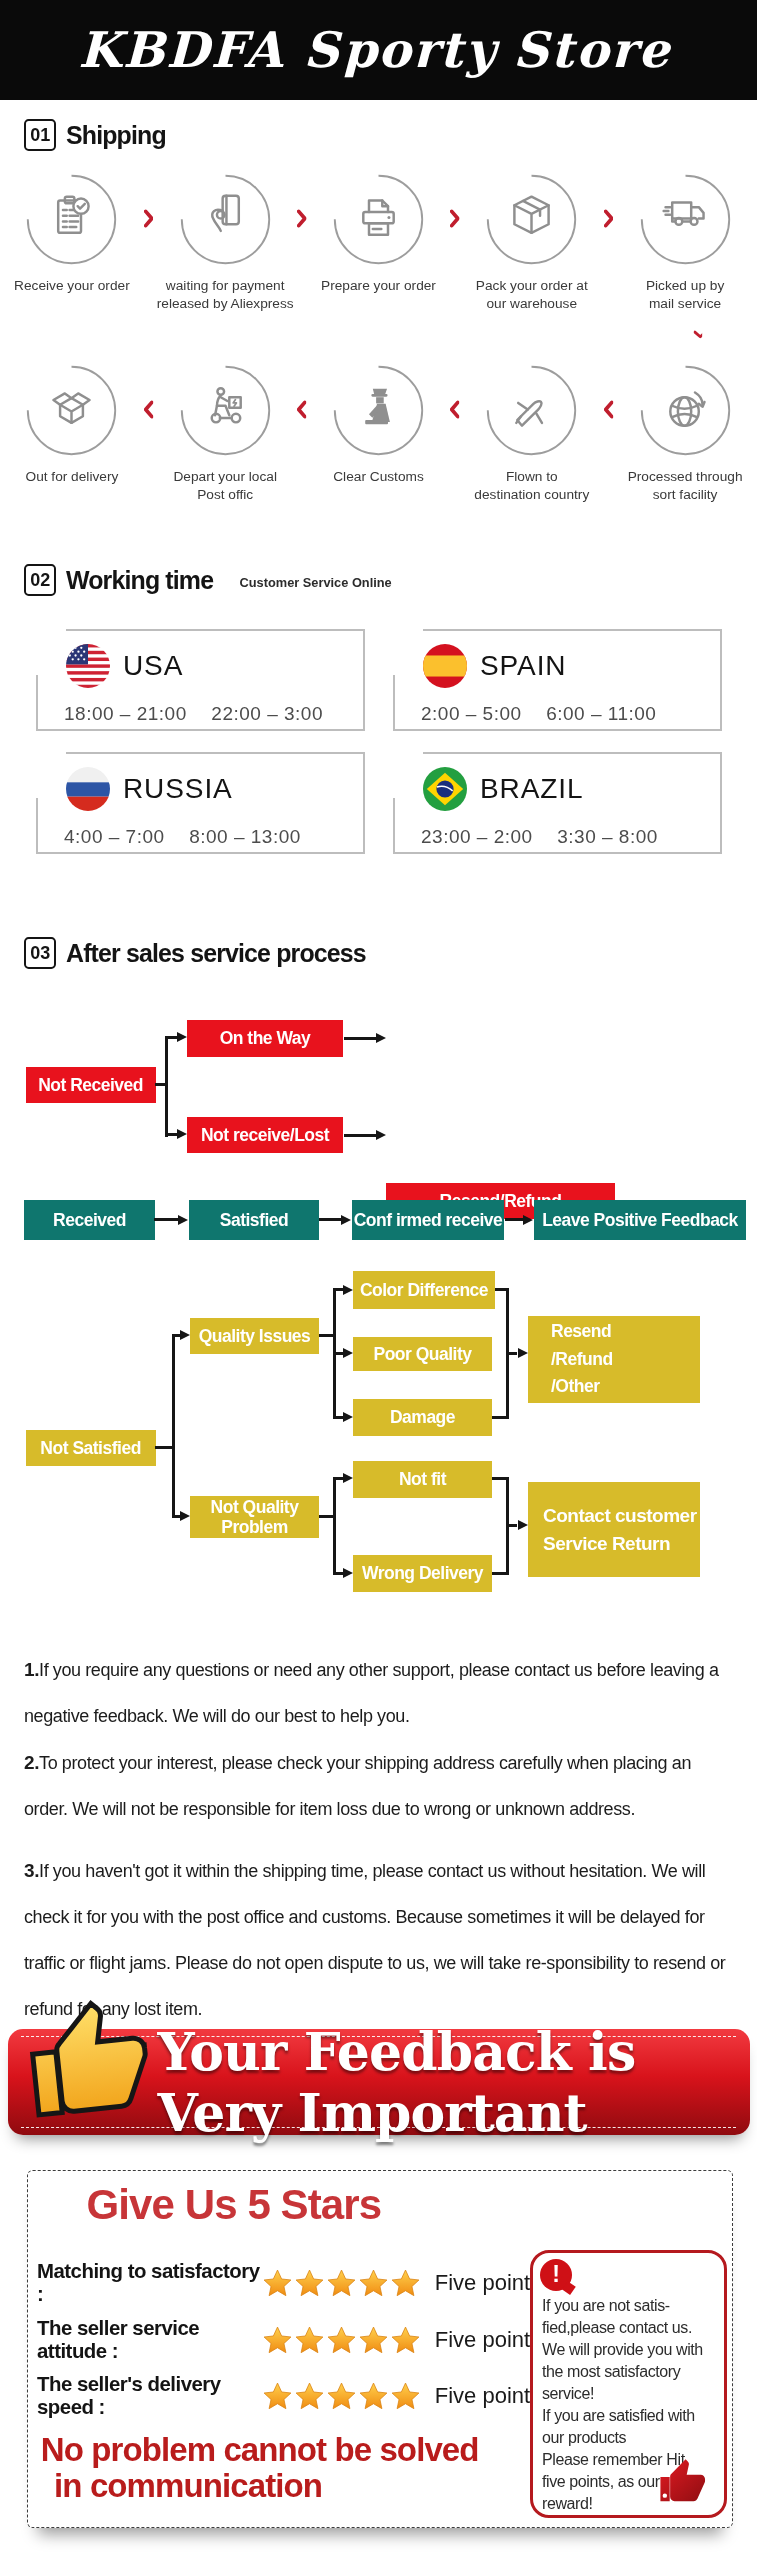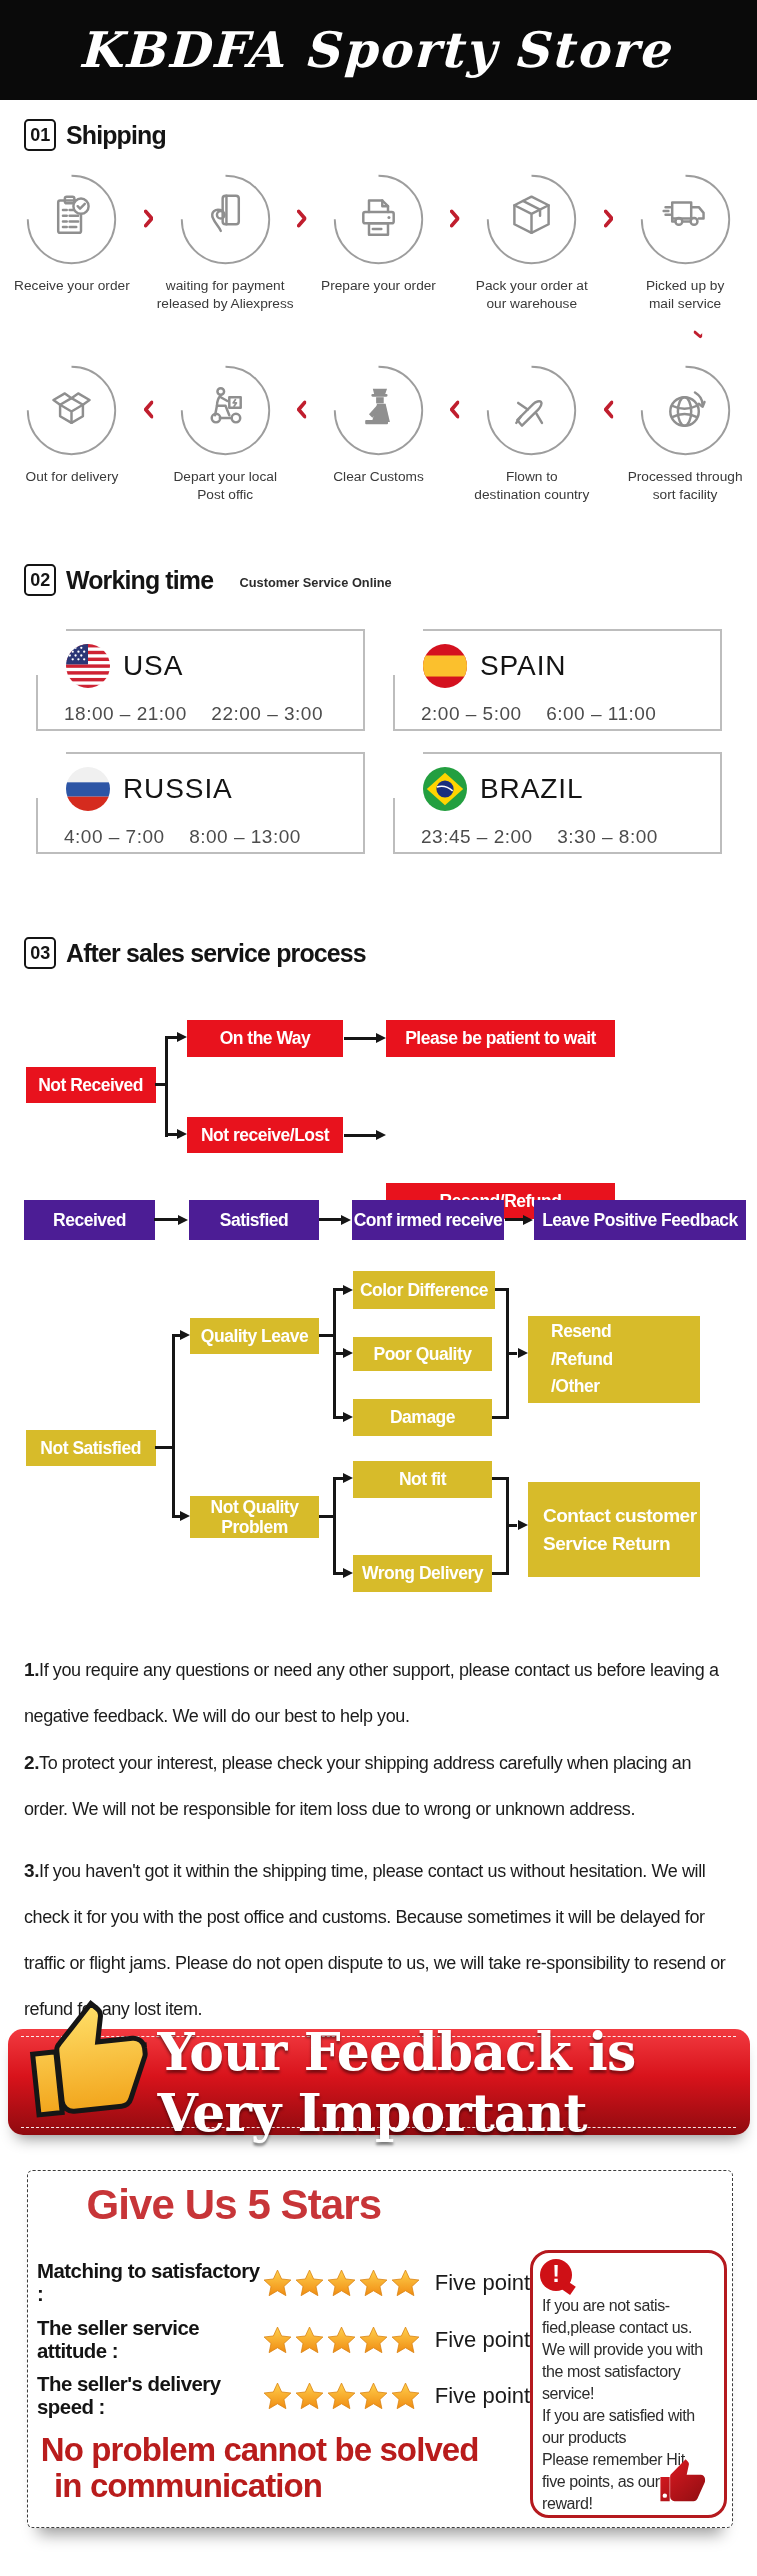--- a/index.html
+++ b/index.html
@@ -35,21 +35,21 @@
   .wcard .b-left{position:absolute;left:0;top:46px;bottom:0;width:1.9px;background:#bdbdbd;}
   .wname{position:absolute;left:87px;top:21px;font-size:28px;color:#141414;letter-spacing:0.9px;}
   .wtimes{position:absolute;left:28px;top:74px;font-size:19px;color:#4c4c4c;letter-spacing:0.5px;}
   .wtimes span{margin-right:24.6px;}
   .flag{position:absolute;left:30px;top:15px;width:44px;height:44px;border-radius:50%;overflow:hidden;}
 
   
   .fc{position:absolute;display:flex;align-items:center;justify-content:center;color:#fff;font-weight:bold;
       font-size:17.5px;letter-spacing:-0.5px;text-align:center;}
   .fc-red{background:#e8121d;}
-  .fc-orange{background:#4c1d95;}
+  .fc-orange{background:#0f766e;}
   .fc-yellow{background:#d7bb2a;}
   .fc-left{justify-content:flex-start;text-align:left;}
   .hline,.vline{position:absolute;background:#161616;}
   .hline{height:2.8px;} .vline{width:2.8px;}
   .ah{position:absolute;width:0;height:0;border-top:5.7px solid transparent;border-bottom:5.7px solid transparent;
       border-left:10.4px solid #161616;}
 
   
   .note-p{position:absolute;left:24px;width:714px;font-size:18px;letter-spacing:-0.4px;line-height:46px;color:#1c1c1c;}
   .note-p b{font-size:19px;}
@@ -413,32 +413,31 @@
     <span class="flag">
       <svg width="44" height="44" viewBox="0 0 46 46">
         <rect width="46" height="46" fill="#239f40"></rect>
         <path d="M23 6L42 23 23 40 4 23z" fill="#ffd400"></path>
         <circle cx="23" cy="23" r="9" fill="#1b2f7d"></circle>
         <path d="M14.5 21c6-2 12 0 16.5 4" stroke="#fff" stroke-width="1.6" fill="none"></path>
       </svg>
     </span>
     <span class="wname">BRAZIL</span>
     <span class="wtimes">
-      <span>23:45 – 2:00</span><span>3:30 – 8:00</span>
+      <span>23:00 – 2:00</span><span>3:30 – 8:00</span>
     </span>
   </div>
 
   <div class="abs sec-head" style="left:24px;top:937px;">
     <span class="sec-num">03</span>
     <span class="sec-title">After sales service process</span>
   </div>
 
   <div class="fc fc-red" style="left:25.6px;top:1067px;width:130px;height:36px;">Not Received</div>
   <div class="fc fc-red" style="left:187px;top:1020px;width:156px;height:37px;">On the Way</div>
-  <div class="fc fc-red" style="left:386px;top:1020px;width:229px;height:37px;">Please be patient to wait</div>
   <div class="fc fc-red" style="left:187px;top:1117px;width:156px;height:36px;">Not receive/Lost</div>
   <div class="fc fc-red" style="left:386px;top:1183px;width:229px;height:36px;">Resend/Refund</div>
   <div class="hline" style="left:155px;top:1083px;width:11.4px;"></div>
   <div class="vline" style="left:165px;top:1036px;height:101px;"></div>
   <div class="hline" style="left:165px;top:1036px;width:12.3px;"></div>
   <div class="ah" style="left:177px;top:1032px;"></div>
   <div class="hline" style="left:165px;top:1133px;width:12.3px;"></div>
   <div class="ah" style="left:177px;top:1129px;"></div>
   <div class="hline" style="left:344px;top:1037px;width:32px;"></div>
   <div class="ah" style="left:376px;top:1033px;"></div>
@@ -450,21 +449,21 @@
   <div class="fc fc-orange" style="left:352px;top:1200px;width:152px;height:40px;">Conf irmed receive</div>
   <div class="fc fc-orange" style="left:534px;top:1200px;width:212px;height:40px;">Leave Positive Feedback</div>
   <div class="hline" style="left:154px;top:1218px;width:24px;"></div>
   <div class="ah" style="left:178px;top:1215px;"></div>
   <div class="hline" style="left:319px;top:1218px;width:22px;"></div>
   <div class="ah" style="left:341px;top:1215px;"></div>
   <div class="hline" style="left:505px;top:1218px;width:18px;"></div>
   <div class="ah" style="left:523px;top:1215px;"></div>
 
   <div class="fc fc-yellow" style="left:353px;top:1271px;width:142px;height:38px;">Color Difference</div>
-  <div class="fc fc-yellow" style="left:190px;top:1318px;width:129px;height:36px;">Quality Leave</div>
+  <div class="fc fc-yellow" style="left:190px;top:1318px;width:129px;height:36px;">Quality Issues</div>
   <div class="fc fc-yellow" style="left:353px;top:1337px;width:139px;height:34px;">Poor Quality</div>
   <div class="fc fc-yellow fc-left pre" style="left:528px;top:1316px;width:172px;height:87px;padding-left:23px;line-height:27.5px;box-sizing:border-box;">Resend
 /Refund
 /Other</div>
   <div class="fc fc-yellow" style="left:353px;top:1399px;width:139px;height:37px;">Damage</div>
   <div class="fc fc-yellow" style="left:25.6px;top:1430px;width:130px;height:36px;">Not Satisfied</div>
   <div class="fc fc-yellow" style="left:353px;top:1461px;width:139px;height:37px;">Not fit</div>
   <div class="fc fc-yellow pre" style="left:190px;top:1496px;width:129px;height:42px;line-height:20px;">Not Quality
 Problem</div>
   <div class="fc fc-yellow" style="left:353px;top:1555px;width:139px;height:37px;">Wrong Delivery</div>

